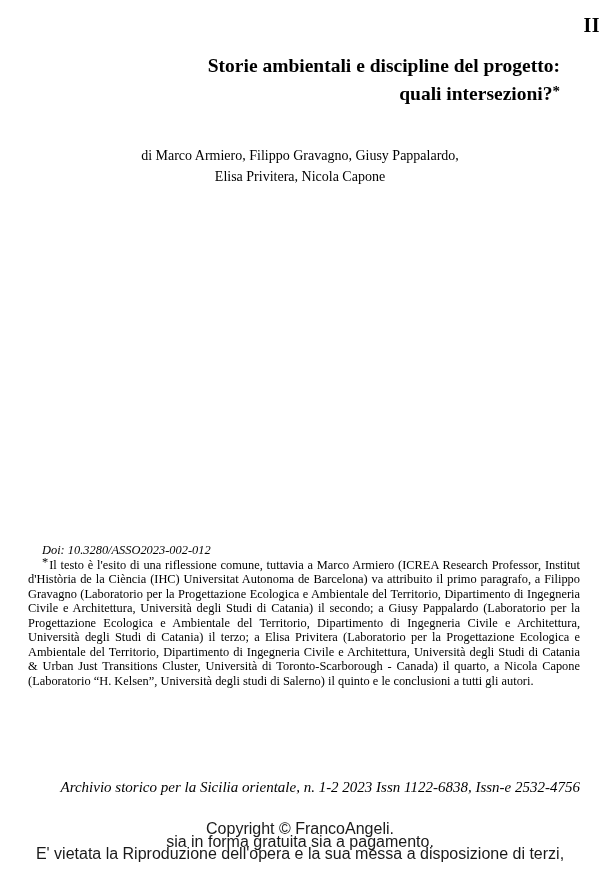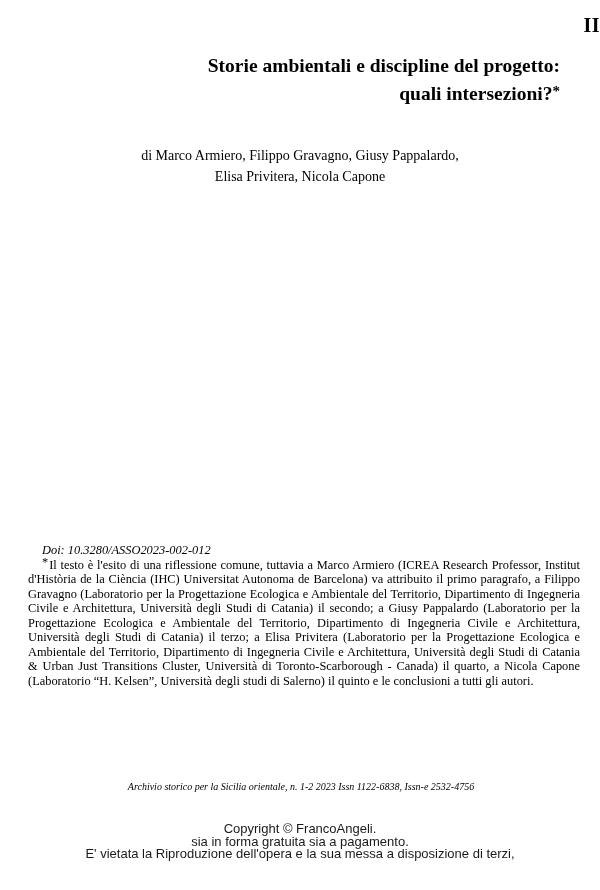--- a/index.html
+++ b/index.html
@@ -100,36 +100,36 @@
     top: -3px;
     padding-right: 1px;
   }
 
   
   .journal-line {
     position: absolute;
     left: 22px;
     top: 779px;
     width: 558px;
-    font-size: 10px;
+    font-size: 15px;
     font-style: italic;
     line-height: 16px;
-    text-align: center;
+    text-align: right;
     white-space: nowrap;
   }
 
   
   .copyright-block {
     position: absolute;
     left: 0;
     top: 823px;
     width: 600px;
     text-align: center;
     font-family: "Liberation Sans", "DejaVu Sans", sans-serif;
-    font-size: 13px;
+    font-size: 16px;
     line-height: 12.6px;
     color: #1a1a1a;
   }
   .copyright-line {
     display: block;
     white-space: nowrap;
   }
 </style>
 </head>
 <body>

